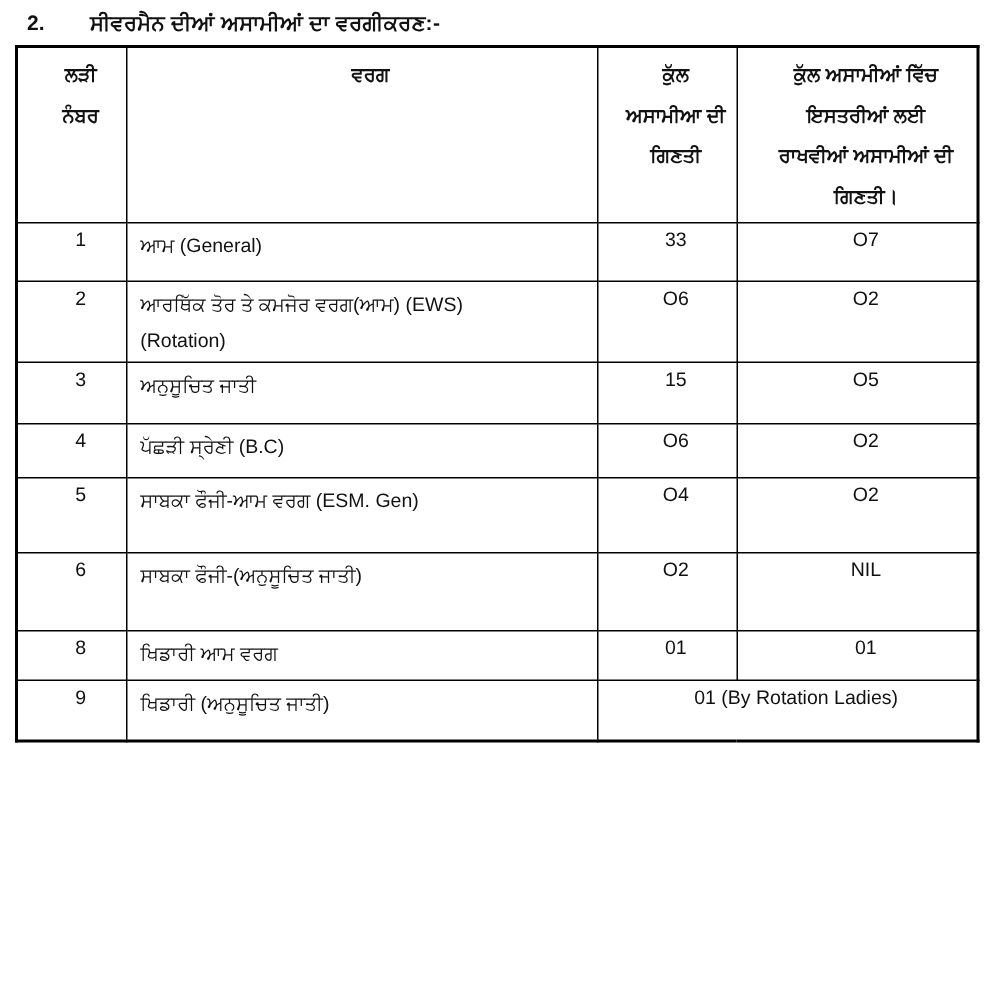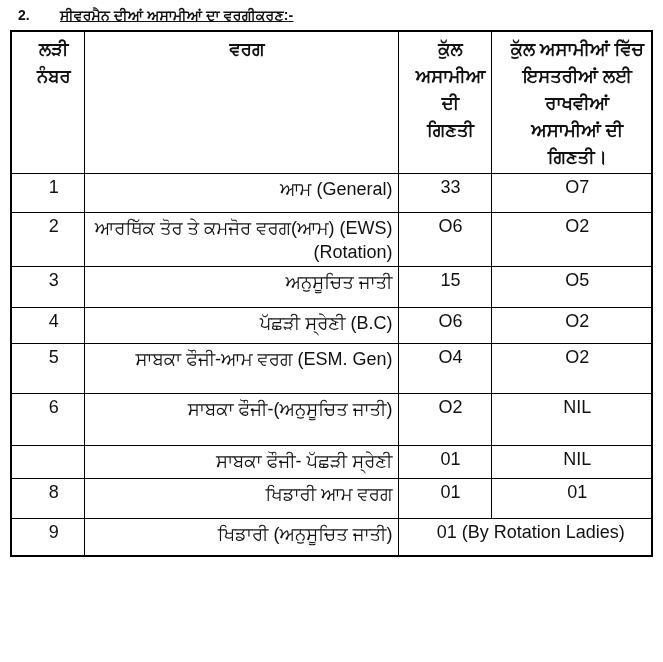--- a/index.html
+++ b/index.html
@@ -21,59 +21,58 @@
     align-items: baseline;
     margin: 7px 0 6px 18px;
     font-size: 14px;
     font-weight: bold;
   }
   .heading .sec-num {
     width: 42px;
     flex: 0 0 auto;
   }
   .heading .title-text {
-    text-decoration: underline;
     letter-spacing: 0.2px;
   }
   table.posts-table {
     border-collapse: collapse;
     table-layout: fixed;
     margin-left: 10px;
     width: 641px;
     border: 2px solid #000000;
   }
   .posts-table col.c-sr   { width: 73px; }
   .posts-table col.c-cat  { width: 314px; }
   .posts-table col.c-tot  { width: 93px; }
   .posts-table col.c-res  { width: 161px; }
   .posts-table th, .posts-table td {
     border: 1px solid #000000;
     vertical-align: top;
     padding: 3px 5px 2px 17px;
-    font-size: 18px;
+    font-size: 13px;
     overflow: hidden;
   }
   .posts-table thead th {
     font-weight: bold;
     text-align: center;
     white-space: pre-line;
     line-height: 27px;
     height: 110px;
     padding-top: 4px;
   }
   .posts-table td.sr-cell,
   .posts-table td.total-posts-cell,
   .posts-table td.reserved-posts-cell,
   .posts-table td.merged-cell,
   .posts-table td.total-label-cell,
   .posts-table td.total-value-cell {
     text-align: center;
   }
   .posts-table td.category-cell {
-    text-align: right;
+    text-align: left;
     padding-left: 9px;
     white-space: pre-line;
     line-height: 24px;
   }
   .posts-table td.total-label-cell,
   .posts-table td.total-value-cell {
     font-weight: bold;
   }
   
   .posts-table tbody tr:nth-child(1)  { height: 39px; }
@@ -152,26 +151,20 @@
           <td class="total-posts-cell">O4</td>
           <td class="reserved-posts-cell">O2</td>
         </tr>
         <tr>
           <td class="sr-cell">6</td>
           <td class="category-cell">ਸਾਬਕਾ ਫੌਜੀ-(ਅਨੁਸੂਚਿਤ ਜਾਤੀ)</td>
           <td class="total-posts-cell">O2</td>
           <td class="reserved-posts-cell">NIL</td>
         </tr>
         <tr>
-          <td class="sr-cell"></td>
-          <td class="category-cell">ਸਾਬਕਾ ਫੌਜੀ- ਪੱਛੜੀ ਸ੍ਰੇਣੀ</td>
-          <td class="total-posts-cell">01</td>
-          <td class="reserved-posts-cell">NIL</td>
-        </tr>
-        <tr>
           <td class="sr-cell">8</td>
           <td class="category-cell">ਖਿਡਾਰੀ ਆਮ ਵਰਗ</td>
           <td class="total-posts-cell">01</td>
           <td class="reserved-posts-cell">01</td>
         </tr>
         <tr>
           <td class="sr-cell">9</td>
           <td class="category-cell">ਖਿਡਾਰੀ (ਅਨੁਸੂਚਿਤ ਜਾਤੀ)</td>
           <td class="merged-cell" colspan="2">01 (By Rotation Ladies)</td>
         </tr>

